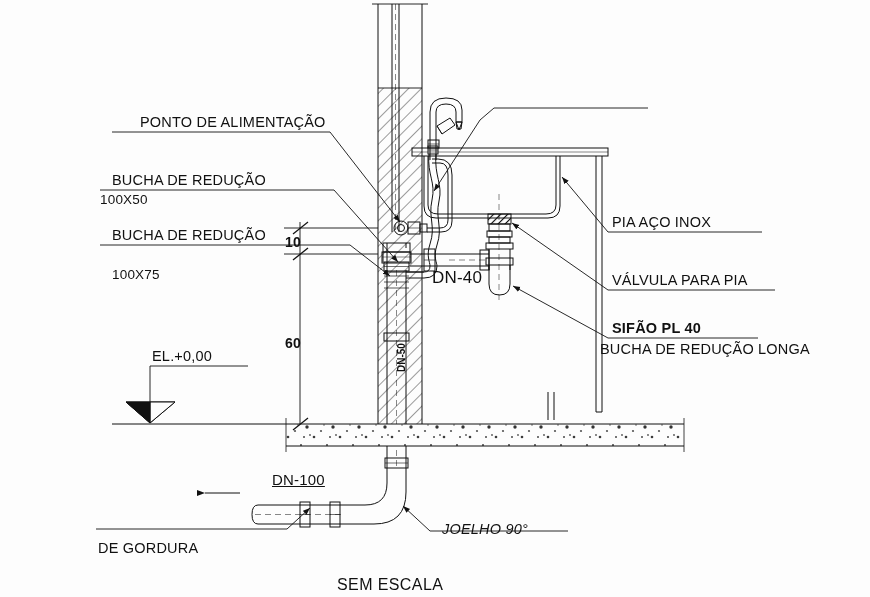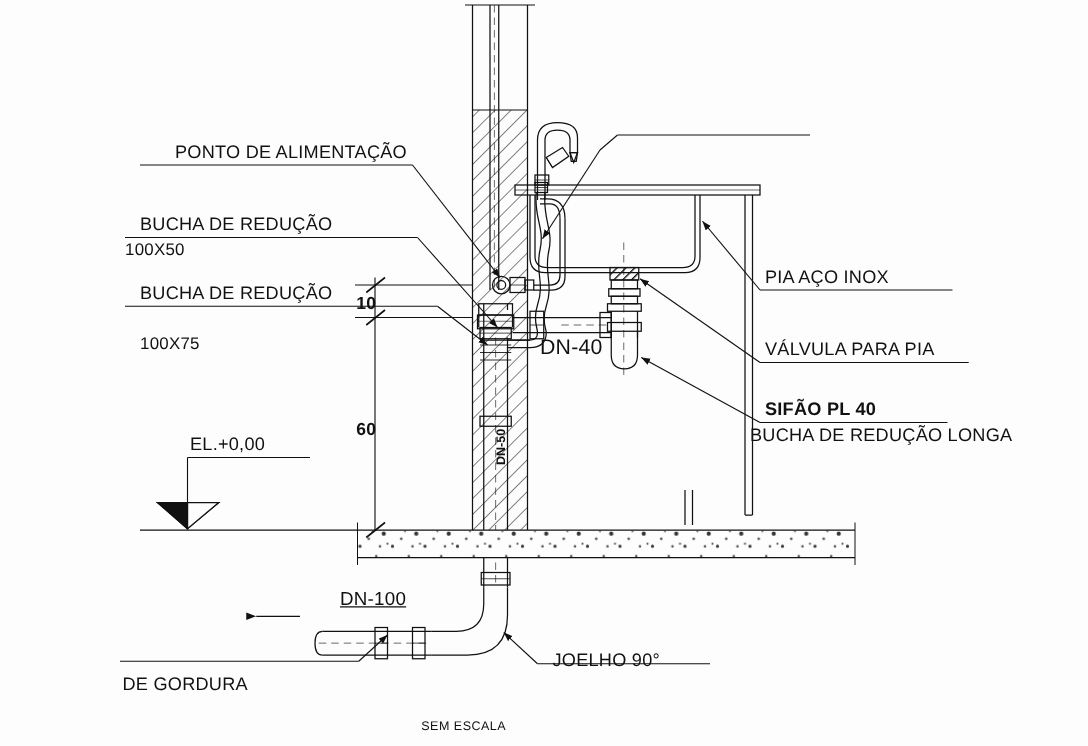--- a/index.html
+++ b/index.html
@@ -28,21 +28,21 @@
     position: absolute;
     color: #111111;
     white-space: nowrap;
     font-family: "Liberation Sans", sans-serif;
     letter-spacing: 0.2px;
   }
   .lbl-main   { font-size: 14.5px; }
   .lbl-small  { font-size: 13.5px; }
   .lbl-dim    { font-size: 14px; font-weight: bold; }
   .lbl-title  { font-size: 19px; letter-spacing: 0.4px; }
-  .lbl-sub    { font-size: 10px; letter-spacing: 0.4px; }
+  .lbl-sub    { font-size: 16px; letter-spacing: 0.4px; }
   .lbl-pipe   { font-size: 17px; }
   .lbl-vert {
     position: absolute;
     font-size: 10px;
     font-weight: bold;
     color: #111;
     transform: rotate(-90deg);
     transform-origin: left top;
     white-space: nowrap;
   }
@@ -263,21 +263,21 @@
   <div class="lbl lbl-main" style="left:612px; top:214px;">PIA AÇO INOX</div>
 
   <div class="lbl lbl-main" style="left:612px; top:272px;">VÁLVULA PARA PIA</div>
 
   <div class="lbl lbl-main" style="left:612px; top:320px;font-weight:bold;">SIFÃO PL 40</div>
 
   <div class="lbl lbl-main" style="left:600px; top:341px;">BUCHA DE REDUÇÃO LONGA</div>
 
   <div class="lbl lbl-main" style="left:98px; top:540px;">DE GORDURA</div>
 
-  <div class="lbl lbl-main" style="left:442px; top:521px;">JOELHO 90°</div>
+  <div class="lbl lbl-main" style="left:442px; top:521px;font-style:italic;">JOELHO 90°</div>
 
   <div class="lbl lbl-pipe" style="left:432px; top:268px;">DN-40</div>
 
   <div class="lbl lbl-main" style="left:272px; top:471px; font-size:15px;text-decoration:underline;">DN-100</div>
 
   <div class="lbl-vert" style="left:396px; top:372px;">DN-50</div>
 
   <div class="lbl lbl-dim" style="left:285px; top:234px;">10</div>
 
   <div class="lbl lbl-dim" style="left:285px; top:335px;">60</div>

